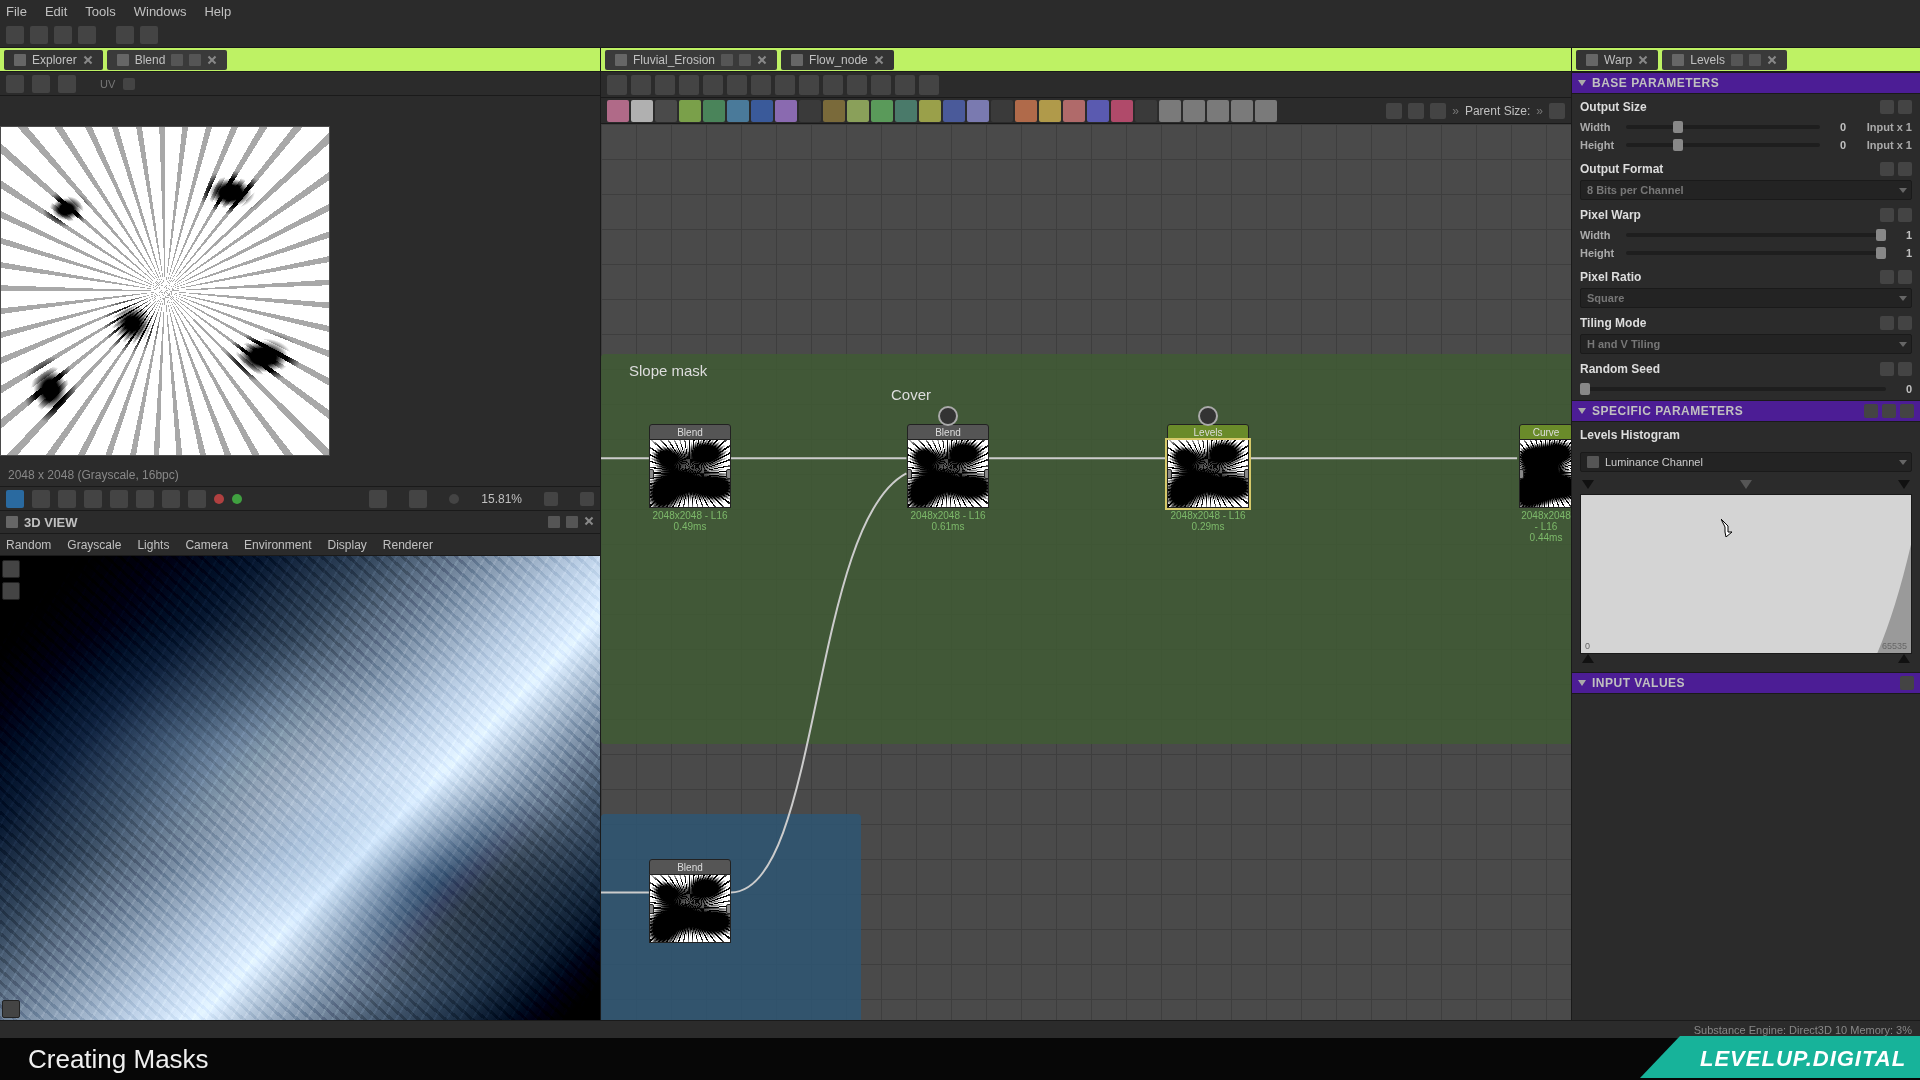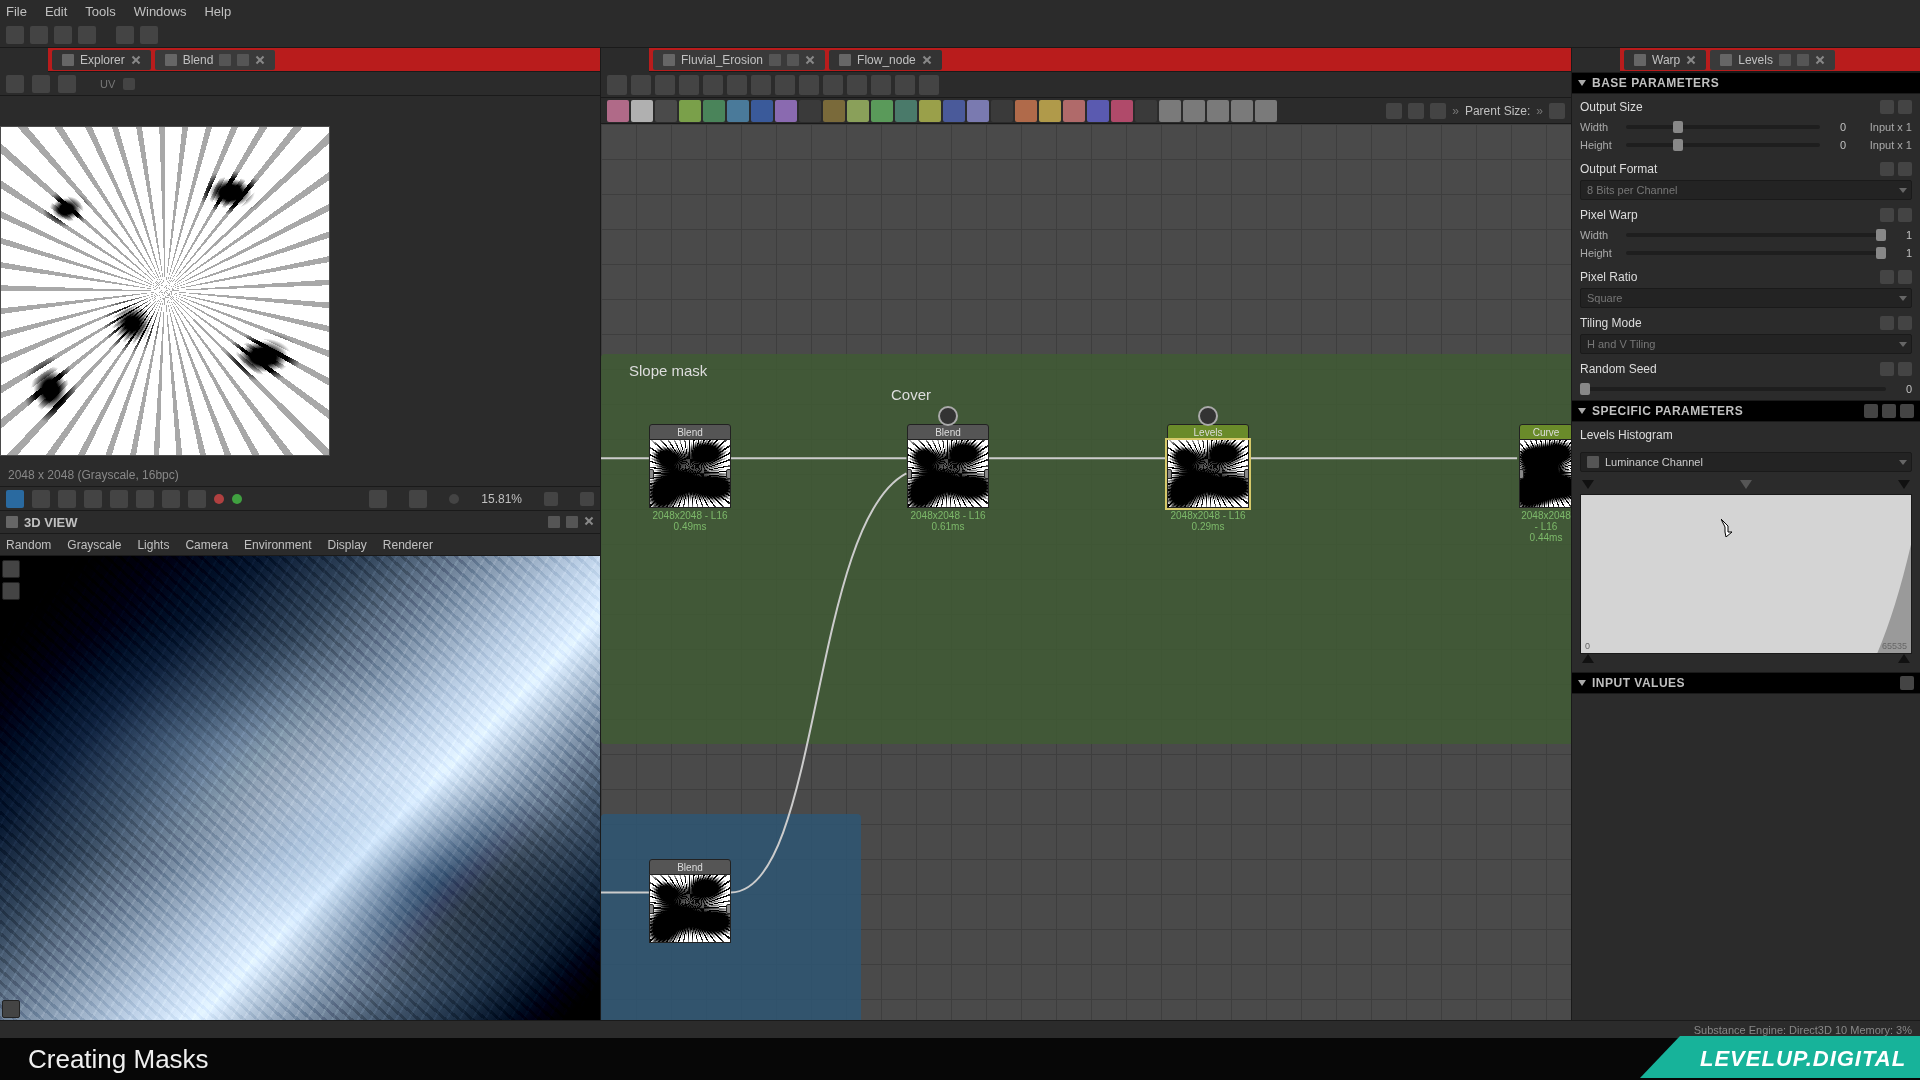--- a/index.html
+++ b/index.html
@@ -10,21 +10,21 @@
 .menubar span { cursor: pointer; }
 .toolbar-top { height: 26px; background: #2b2b2b; display: flex; align-items: center; padding: 0 6px; gap: 6px; border-bottom: 1px solid #1a1a1a; }
 .tb-ico { width: 18px; height: 18px; background: #444; border-radius: 2px; position: relative; }
 .tb-sep { width: 8px; }
 
 
 .app { display: flex; height: calc(100% - 22px - 26px - 60px); }
 
 
 .left-col { width: 600px; display: flex; flex-direction: column; background: #2b2b2b; }
-.panel-tabs { height: 24px; background: #b91c1c; display: flex; align-items: center; padding: 0 4px; gap: 4px; border-bottom: 1px solid #1a1a1a; margin-left: 48px; }
+.panel-tabs { height: 24px; background: #bef264; display: flex; align-items: center; padding: 0 4px; gap: 4px; border-bottom: 1px solid #1a1a1a; }
 .tab { height: 20px; padding: 0 10px; background: #333; border-radius: 2px; display: flex; align-items: center; gap: 6px; font-size: 12px; }
 .tab.active { background: #3a3a3a; }
 .tab-ico { width: 12px; height: 12px; background: #666; border-radius: 1px; }
 .tab-x { width: 10px; height: 10px; position: relative; }
 .tab-x::before, .tab-x::after { content: ""; position: absolute; left: 4px; top: 0; width: 2px; height: 10px; background: #888; }
 .tab-x::before { transform: rotate(45deg); } .tab-x::after { transform: rotate(-45deg); }
 .pin-ico, .box-ico { width: 12px; height: 12px; background: #555; border-radius: 1px; }
 
 .explorer-tools { height: 24px; background: #2b2b2b; display: flex; align-items: center; padding: 0 6px; gap: 8px; border-bottom: 1px solid #1a1a1a; }
 .explorer-preview { flex: 0 0 390px; background: #2b2b2b; display: flex; align-items: center; justify-content: flex-start; position: relative; }
@@ -89,25 +89,25 @@
 .node-badge { position: absolute; top: -18px; left: 50%; transform: translateX(-50%); width: 20px; height: 20px; border: 2px solid #aaa; border-radius: 50%; background: #333; }
 .node-meta { text-align: center; font-size: 10px; color: #7db96a; margin-top: 2px; }
 .node-meta .dim { color: #7db96a; }
 .node-meta .time { color: #7db96a; }
 
 svg.wires { position: absolute; inset: 0; pointer-events: none; }
 svg.wires path { stroke: #ccc; stroke-width: 2; fill: none; }
 
 
 .right-col { width: 348px; background: #2b2b2b; display: flex; flex-direction: column; }
-.sec-hdr { height: 22px; background: #000000; border-top: 1px solid #1a1a1a; border-bottom: 1px solid #1a1a1a; display: flex; align-items: center; padding: 0 6px; gap: 6px; font-size: 12px; font-weight: 700; letter-spacing: .5px; }
+.sec-hdr { height: 22px; background: #4c1d95; border-top: 1px solid #1a1a1a; border-bottom: 1px solid #1a1a1a; display: flex; align-items: center; padding: 0 6px; gap: 6px; font-size: 12px; font-weight: 700; letter-spacing: .5px; }
 .sec-hdr .arrow { width: 0; height: 0; border-left: 4px solid transparent; border-right: 4px solid transparent; border-top: 6px solid #aaa; }
 .sec-hdr-icons { margin-left: auto; display: flex; gap: 4px; }
 .sec-hdr-icons .hi { width: 14px; height: 14px; background: #444; border-radius: 2px; }
-.prop-block { padding: 4px 8px 2px; }
+.prop-block { padding: 4px 8px 2px; font-weight: bold; }
 .prop-title { font-size: 12px; color: #ddd; padding: 2px 0 4px; display: flex; align-items: center; }
 .prop-title .pt-icons { margin-left: auto; display: flex; gap: 4px; }
 .pt-ico { width: 14px; height: 14px; background: #444; border-radius: 2px; }
 .prop-row { display: flex; align-items: center; gap: 6px; height: 18px; }
 .prop-row .lbl { width: 40px; font-size: 11px; color: #aaa; }
 .slider { flex: 1; height: 4px; background: #1e1e1e; border-radius: 2px; position: relative; }
 .slider .knob { position: absolute; top: -4px; width: 10px; height: 12px; background: #888; border-radius: 2px; }
 .prop-row .val { width: 20px; text-align: right; font-size: 11px; }
 .prop-row .suffix { width: 60px; font-size: 11px; text-align: right; color: #aaa; }
 .dropdown { height: 20px; background: #232323; border: 1px solid #1a1a1a; border-radius: 2px; font-size: 11px; color: #777; padding: 0 6px; display: flex; align-items: center; position: relative; }

